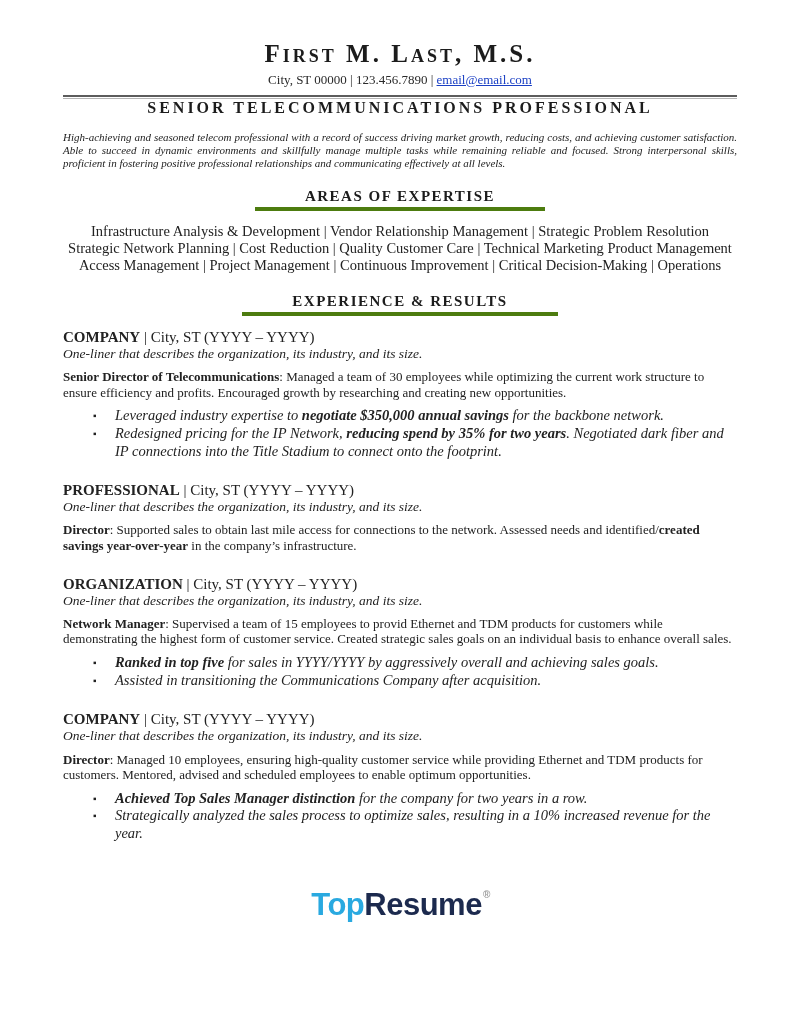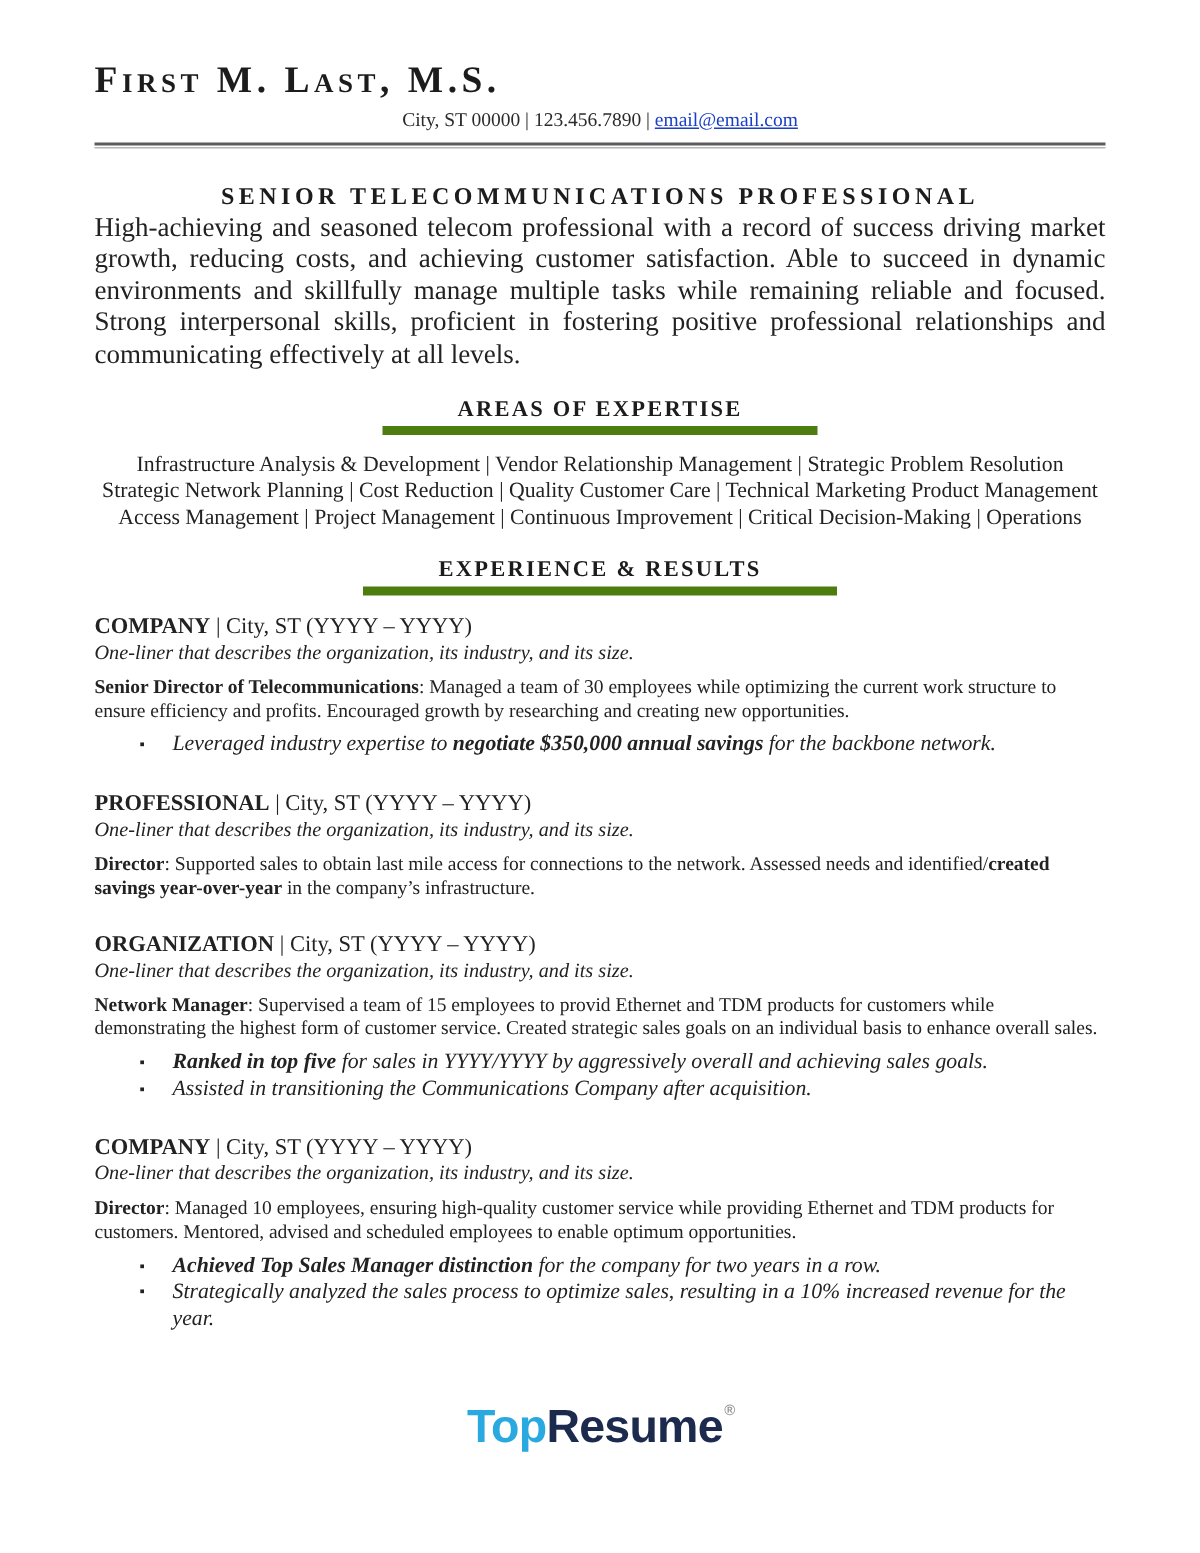--- a/index.html
+++ b/index.html
@@ -5,21 +5,21 @@
   * { margin: 0; padding: 0; box-sizing: border-box; }
   html, body { background: #ffffff; }
   body {
     width: 800px; height: 1035px;
     font-family: "Liberation Serif", "DejaVu Serif", serif;
     color: #222222;
     padding: 40px 63px 0 63px;
     overflow: hidden;
   }
   .name {
-    text-align: left;
+    text-align: center;
     font-size: 25px;
     font-weight: bold;
     font-variant: small-caps;
     letter-spacing: 3px;
     color: #1c1c1c;
     line-height: 1.15;
   }
   .contact {
     text-align: center;
     font-size: 13px;
@@ -34,40 +34,42 @@
     margin-top: 7px;
     height: 4px;
     border-top: 2px solid #5c5c5c;
     border-bottom: 1px solid #b5b5b5;
   }
   .doc-title {
     text-align: center;
     font-size: 16px;
     font-weight: bold;
     letter-spacing: 3px;
-    margin-top: 24px;
+    margin-top: 0;
     color: #1c1c1c;
   }
   .summary {
-    font-size: 18px;
+    margin-top: 14px;
+    font-size: 11px;
     line-height: 1.18;
     text-align: justify;
+    font-style: italic;
   }
   .section-heading {
     text-align: center;
     margin-top: 17px;
   }
   .section-heading span {
     display: inline-block;
     font-size: 15px;
     font-weight: bold;
     letter-spacing: 1.5px;
     color: #1c1c1c;
     padding: 0 50px 2px 50px;
-    border-bottom: 6px solid #4d7c0f;
+    border-bottom: 4px solid #4d7c0f;
   }
   .expertise {
     margin-top: 12px;
     text-align: center;
     font-size: 14.5px;
     line-height: 1.2;
   }
   .entry { margin-top: 21px; }
   .entry.first { margin-top: 12px; }
   .company-line { font-size: 15px; line-height: 1.2; }
@@ -146,20 +148,21 @@
 </div>
 
 <div class="section-heading"><span>EXPERIENCE &amp; RESULTS</span></div>
 
 <div class="entry first">
   <p class="company-line"><span class="bold">COMPANY</span><span> | City, ST (YYYY – YYYY)</span></p>
   <p class="one-liner">One-liner that describes the organization, its industry, and its size.</p>
   <p class="role-para"><span class="bold">Senior Director of Telecommunications</span><span>: Managed a team of 30 employees while optimizing the current work structure to ensure efficiency and profits. Encouraged growth by researching and creating new opportunities.</span></p>
   <ul class="achievements">
     <li><span>Leveraged industry expertise to </span><span class="bold">negotiate $350,000 annual savings</span><span> for the backbone network.</span></li>
+    <li><span>Redesigned pricing for the IP Network, </span><span class="bold">reducing spend by 35% for two years</span><span>. Negotiated dark fiber and IP connections into the Title Stadium to connect onto the footprint.</span></li>
   </ul>
 </div>
 
 <div class="entry">
   <p class="company-line"><span class="bold">PROFESSIONAL</span><span> | City, ST (YYYY – YYYY)</span></p>
   <p class="one-liner">One-liner that describes the organization, its industry, and its size.</p>
   <p class="role-para"><span class="bold">Director</span><span>: Supported sales to obtain last mile access for connections to the network. Assessed needs and identified/</span><span class="bold">created savings year-over-year</span><span> in the company’s infrastructure.</span></p>
 </div>
 
 <div class="entry">

